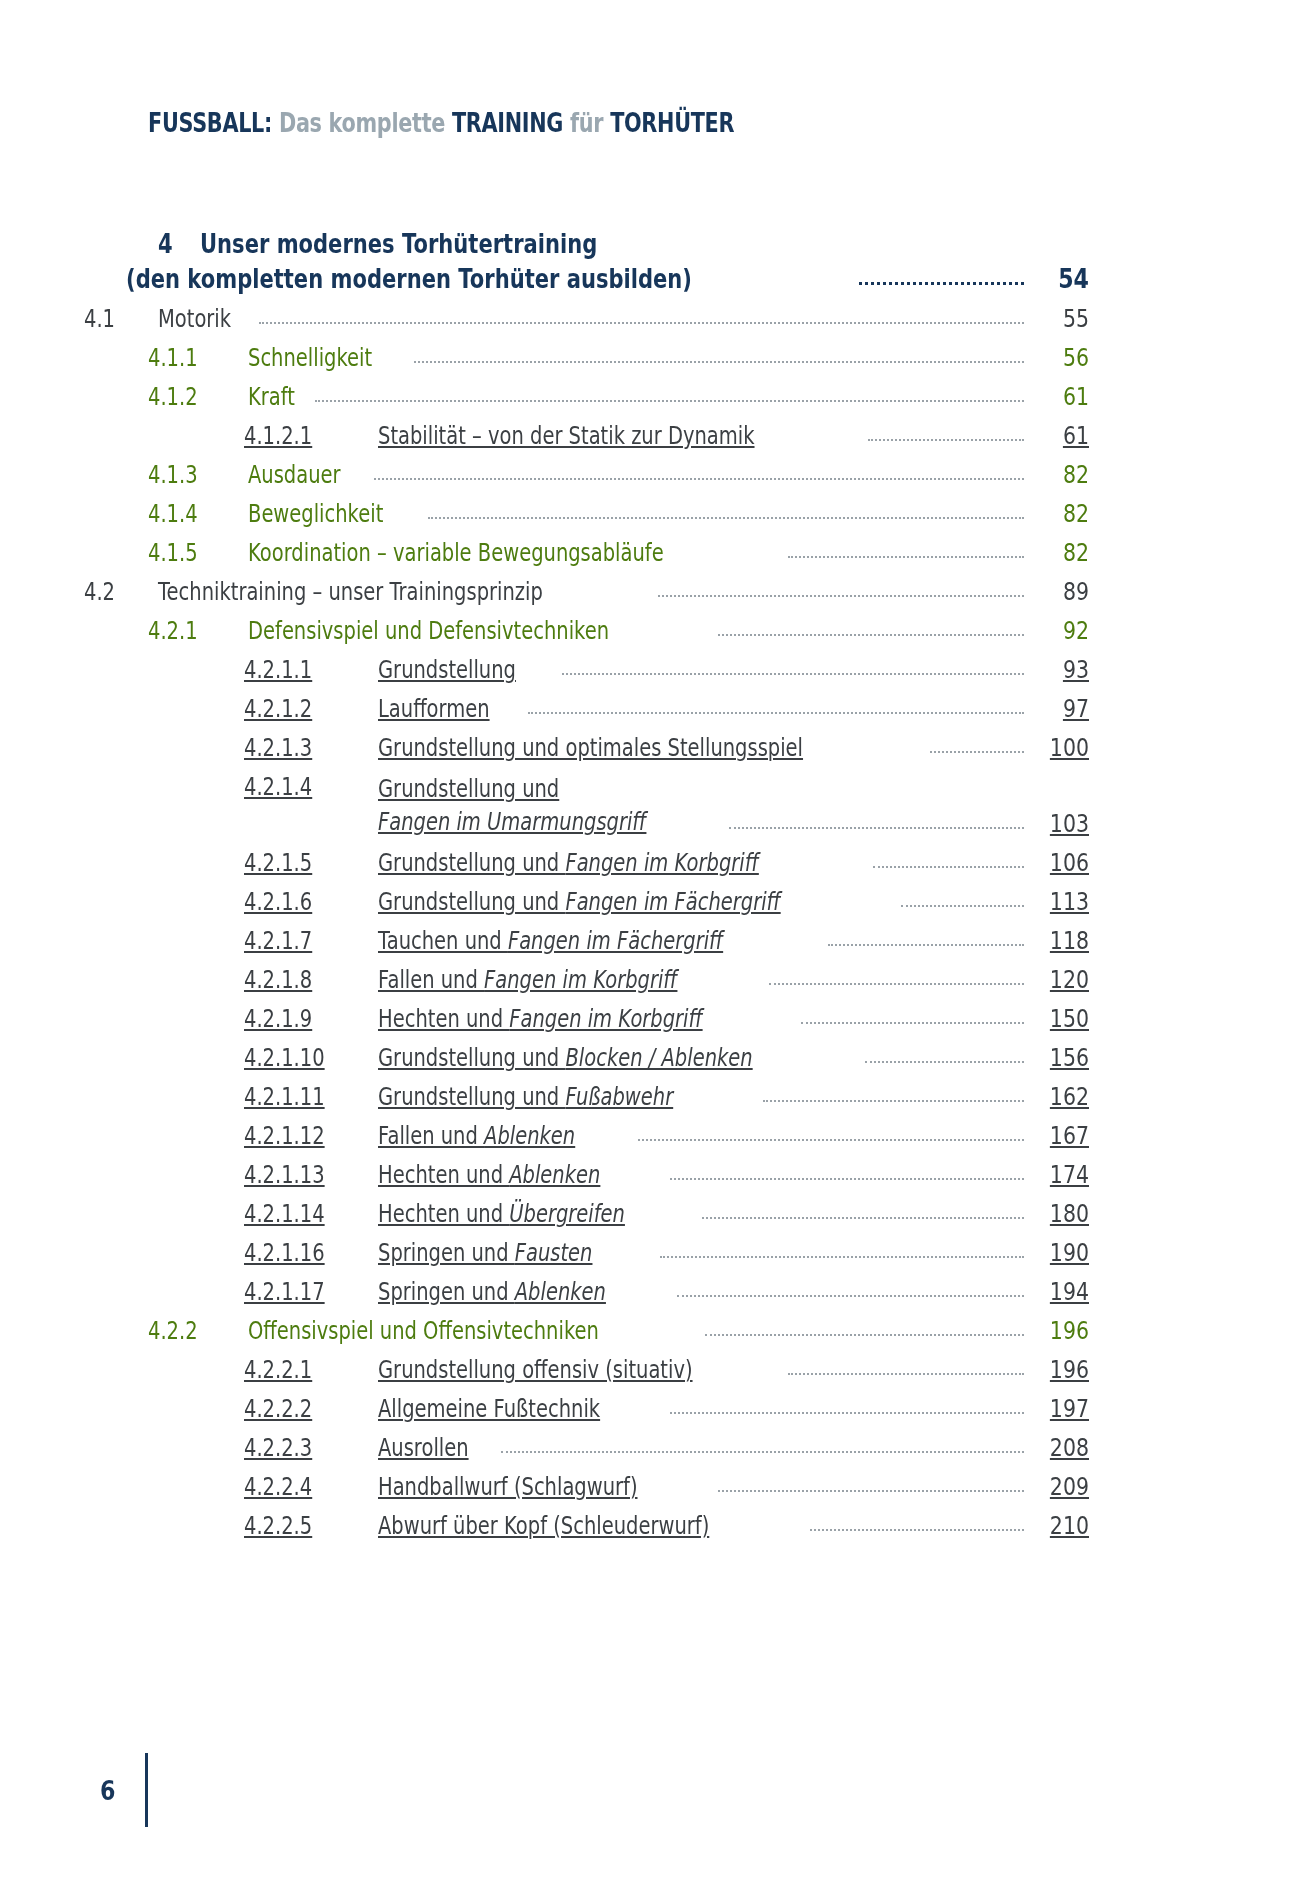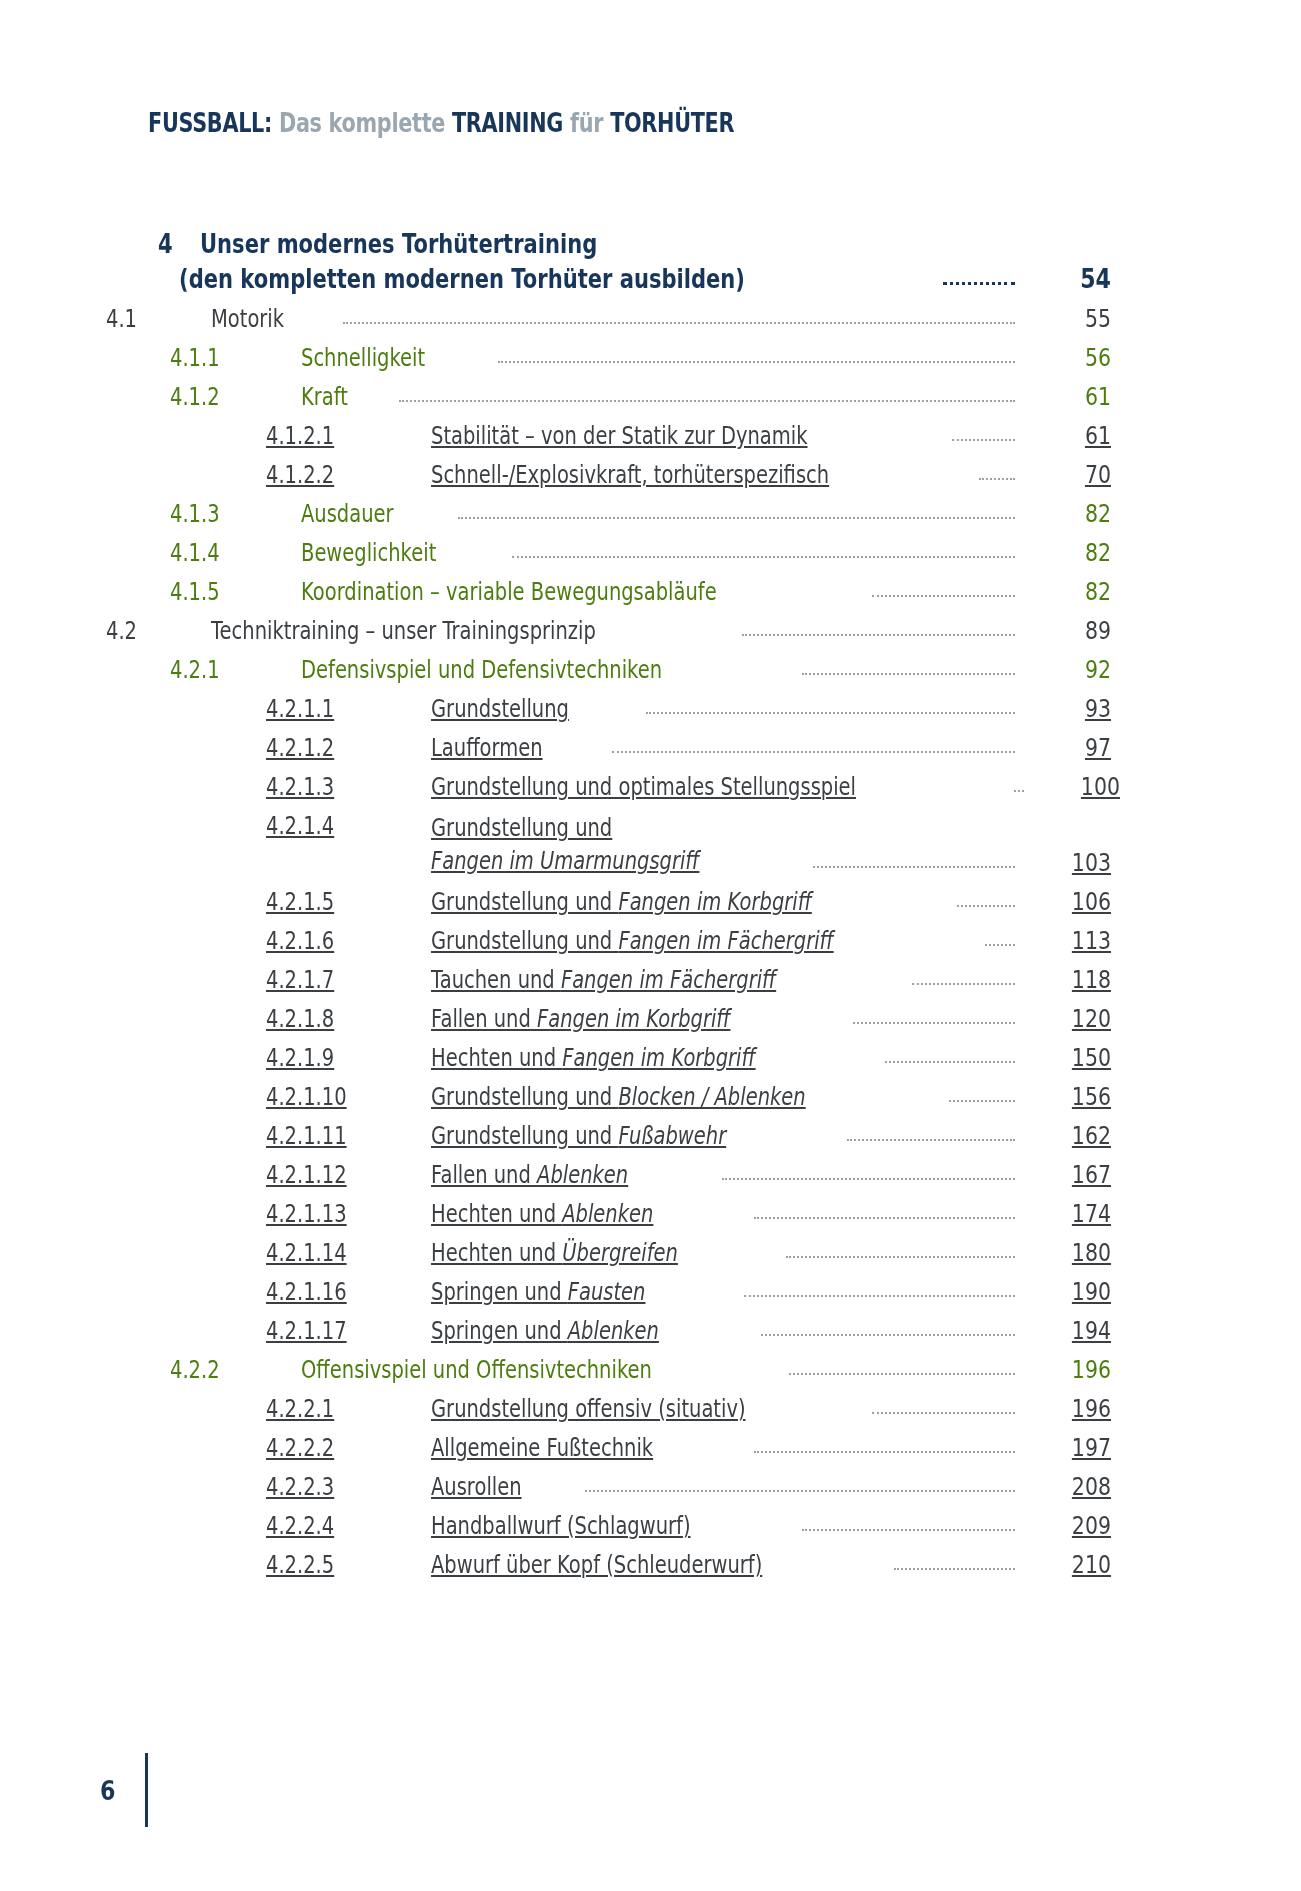--- a/index.html
+++ b/index.html
@@ -37,23 +37,22 @@
     position: absolute;
     left: 0;
     top: 228px;
     width: 1301px;
   }
 
   .row {
     display: flex;
     align-items: flex-end;
     width: 1005px;
-    margin-left: 106px;
+    margin-left: 84px;
     box-sizing: border-box;
-    gap: 31px;
   }
 
   .num {
     flex: 0 0 auto;
     text-align: left;
     white-space: nowrap;
     font-family: "DejaVu Sans", sans-serif;
     transform: scaleX(0.78);
     transform-origin: left bottom;
   }
@@ -206,26 +205,20 @@
         <span class="title">Kraft</span>
         <span class="leader"></span>
         <span class="page">61</span>
       </div>
       <div class="row lvl-3">
         <span class="num">4.1.2.1</span>
         <span class="title">Stabilität – von der Statik zur Dynamik</span>
         <span class="leader"></span>
         <span class="page">61</span>
       </div>
-      <div class="row lvl-3">
-        <span class="num">4.1.2.2</span>
-        <span class="title">Schnell-/Explosivkraft, torhüterspezifisch</span>
-        <span class="leader"></span>
-        <span class="page">70</span>
-      </div>
       <div class="row lvl-2">
         <span class="num">4.1.3</span>
         <span class="title">Ausdauer</span>
         <span class="leader"></span>
         <span class="page">82</span>
       </div>
       <div class="row lvl-2">
         <span class="num">4.1.4</span>
         <span class="title">Beweglichkeit</span>
         <span class="leader"></span>

